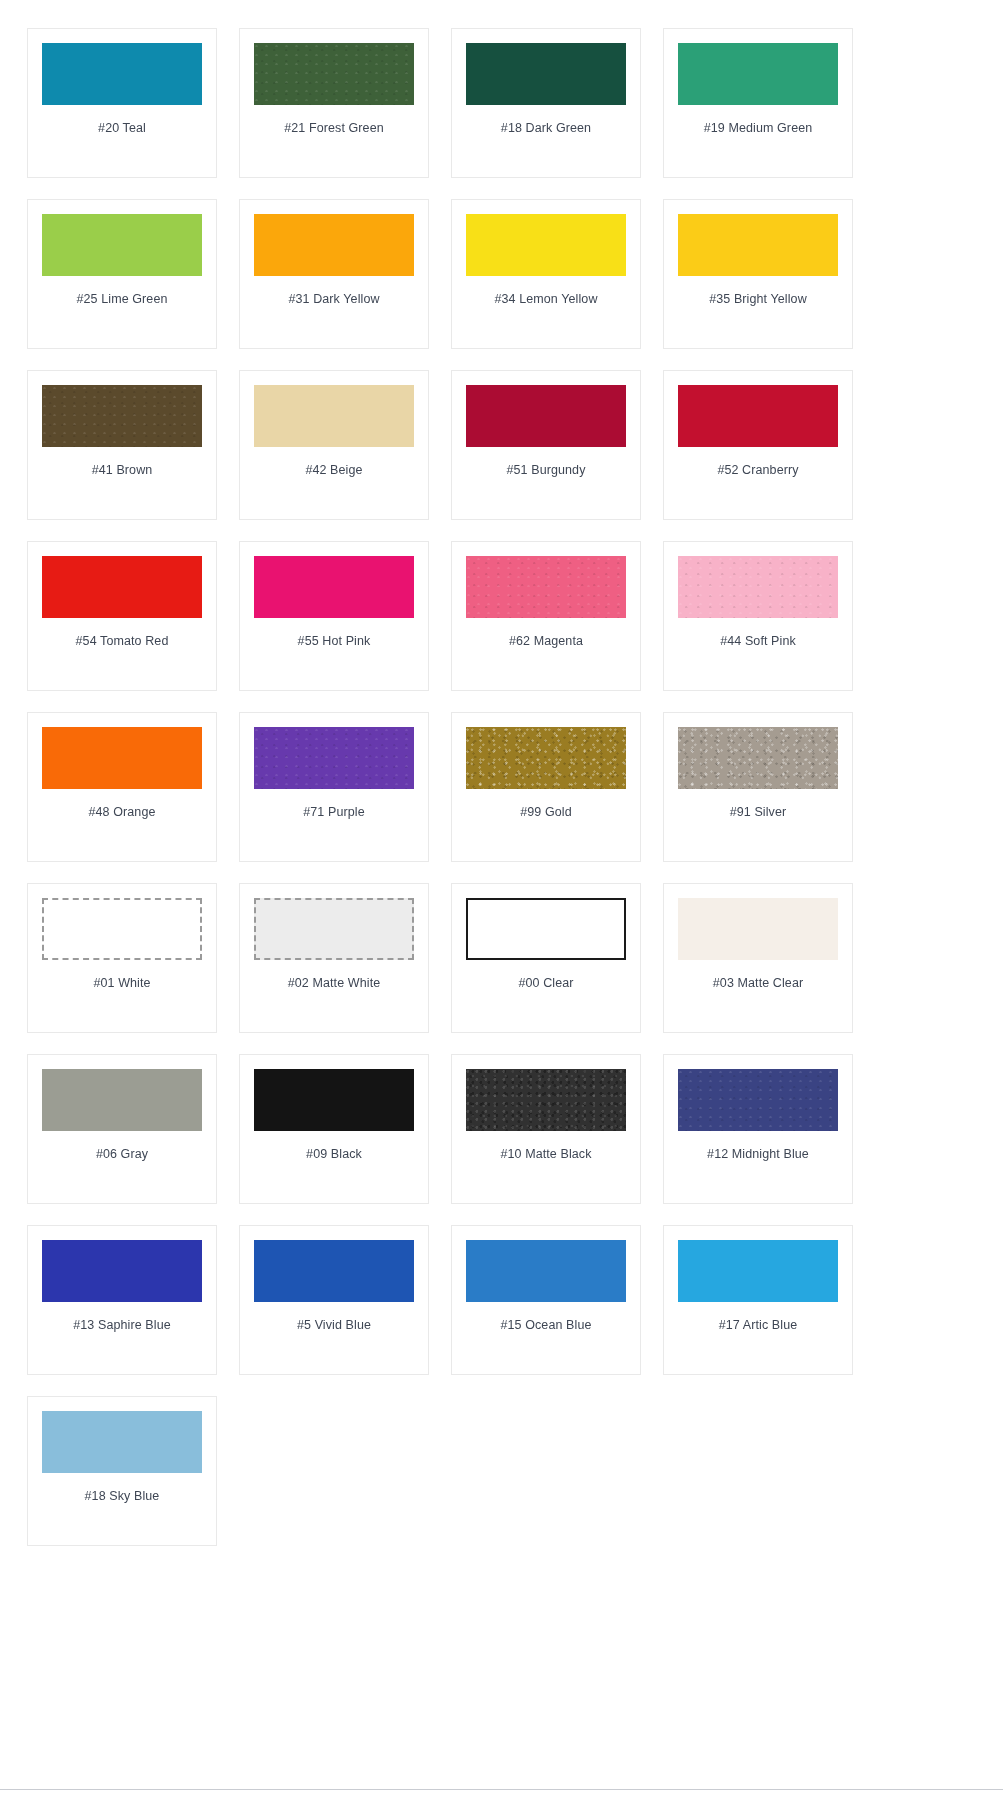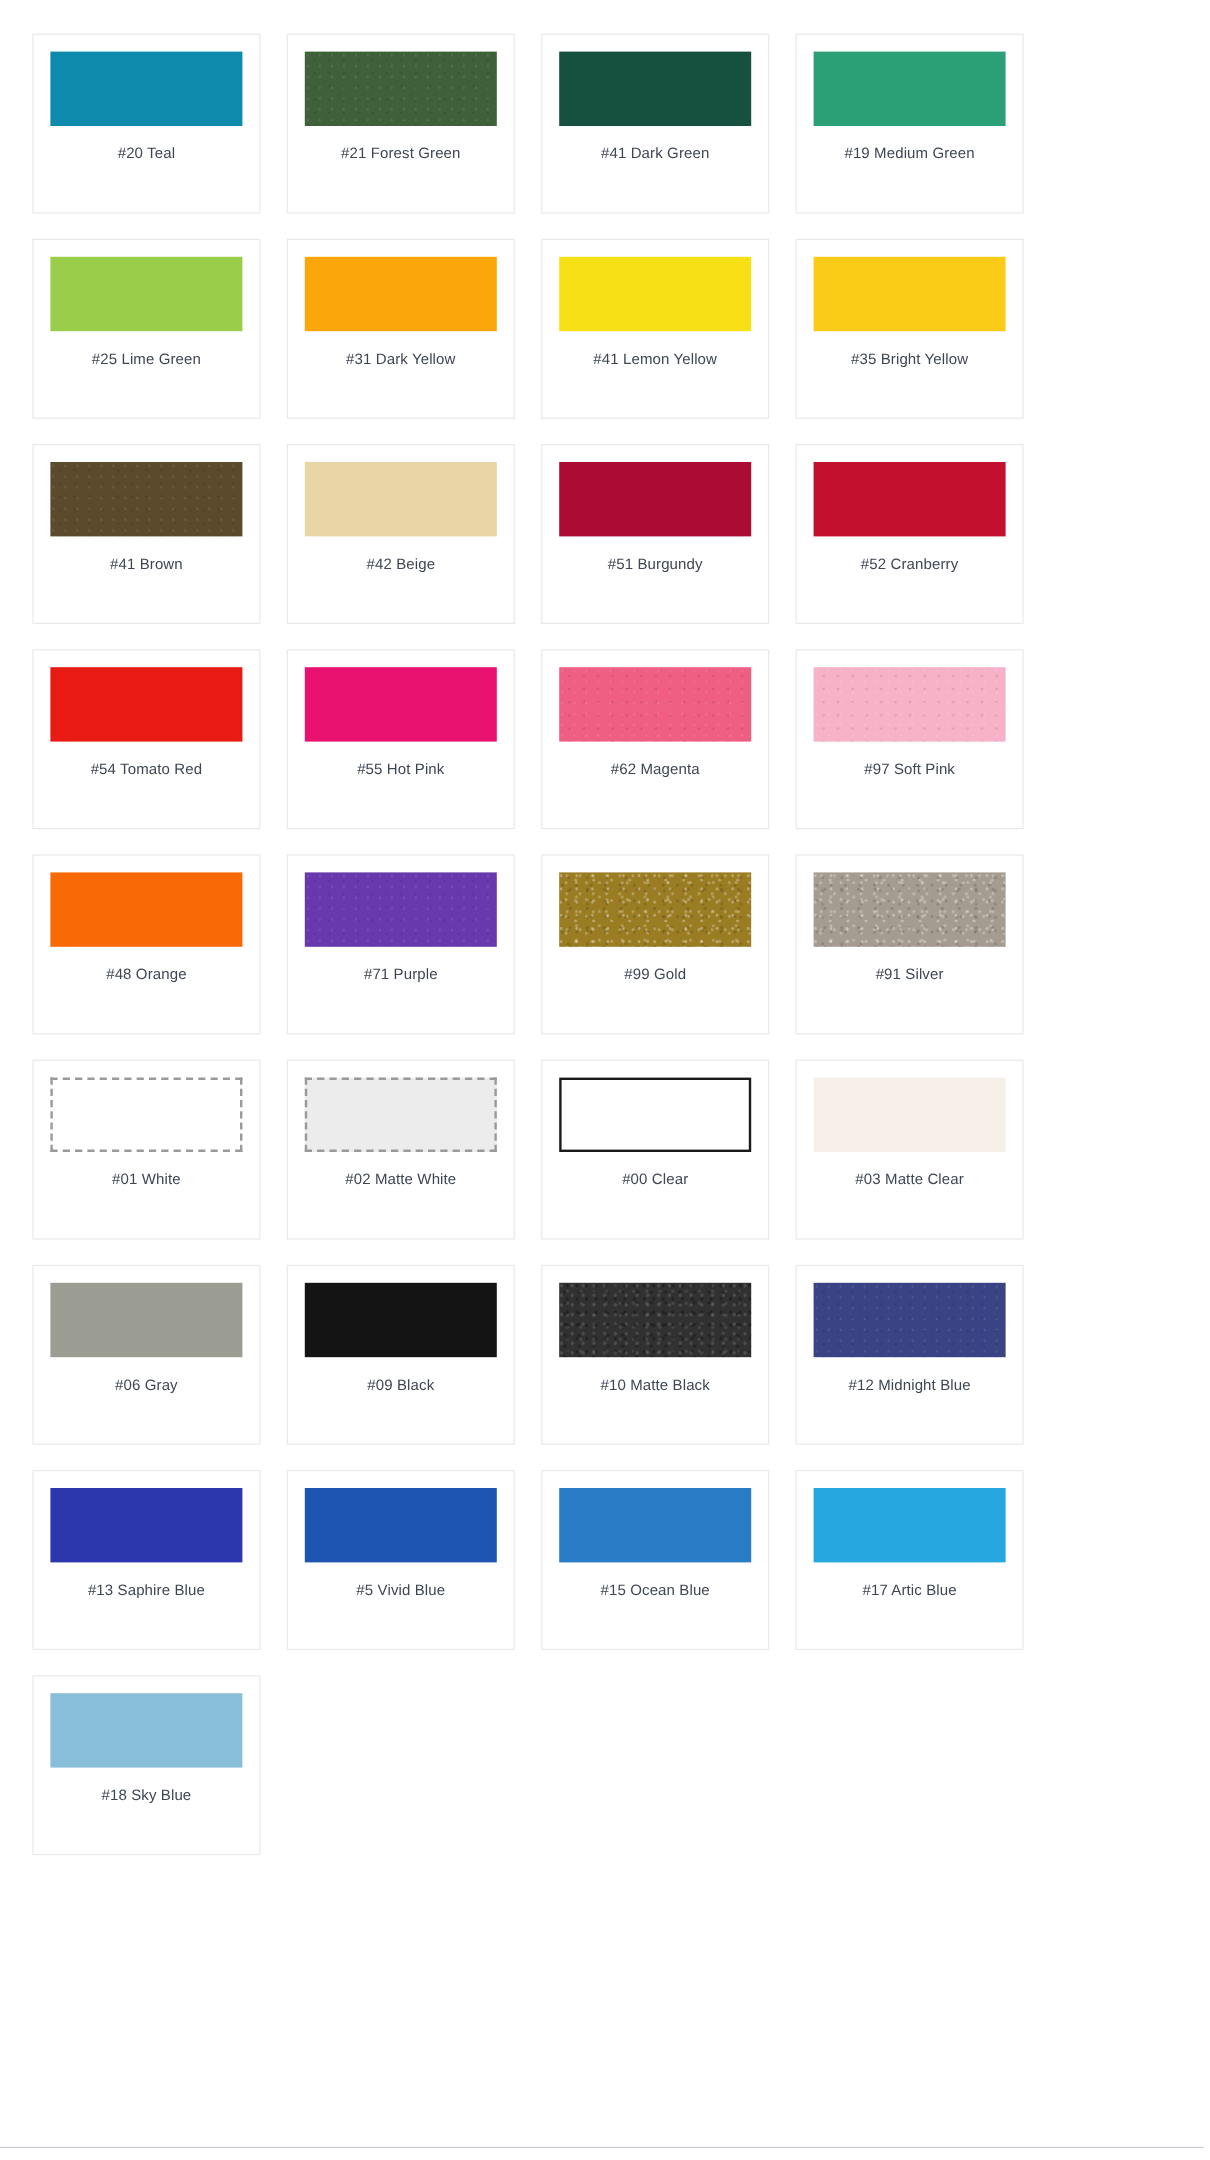--- a/index.html
+++ b/index.html
@@ -118,21 +118,21 @@
       <div class="swatch-card">
         <div class="swatch-chip-wrap">
           <div class="swatch-chip tex-fabric" style="background: rgb(62, 97, 57);"></div>
         </div>
         <div class="swatch-label">#21 Forest Green</div>
       </div>
       <div class="swatch-card">
         <div class="swatch-chip-wrap">
           <div class="swatch-chip" style="background: rgb(22, 80, 63);"></div>
         </div>
-        <div class="swatch-label">#41 Dark Green</div>
+        <div class="swatch-label">#18 Dark Green</div>
       </div>
       <div class="swatch-card">
         <div class="swatch-chip-wrap">
           <div class="swatch-chip" style="background: rgb(43, 160, 119);"></div>
         </div>
         <div class="swatch-label">#19 Medium Green</div>
       </div>
       <div class="swatch-card">
         <div class="swatch-chip-wrap">
           <div class="swatch-chip" style="background: rgb(154, 206, 74);"></div>
@@ -142,21 +142,21 @@
       <div class="swatch-card">
         <div class="swatch-chip-wrap">
           <div class="swatch-chip" style="background: rgb(251, 167, 11);"></div>
         </div>
         <div class="swatch-label">#31 Dark Yellow</div>
       </div>
       <div class="swatch-card">
         <div class="swatch-chip-wrap">
           <div class="swatch-chip" style="background: rgb(248, 224, 23);"></div>
         </div>
-        <div class="swatch-label">#41 Lemon Yellow</div>
+        <div class="swatch-label">#34 Lemon Yellow</div>
       </div>
       <div class="swatch-card">
         <div class="swatch-chip-wrap">
           <div class="swatch-chip" style="background: rgb(251, 204, 23);"></div>
         </div>
         <div class="swatch-label">#35 Bright Yellow</div>
       </div>
       <div class="swatch-card">
         <div class="swatch-chip-wrap">
           <div class="swatch-chip tex-fabric" style="background: rgb(91, 74, 44);"></div>
@@ -196,21 +196,21 @@
       <div class="swatch-card">
         <div class="swatch-chip-wrap">
           <div class="swatch-chip tex-fabric" style="background: rgb(239, 95, 131);"></div>
         </div>
         <div class="swatch-label">#62 Magenta</div>
       </div>
       <div class="swatch-card">
         <div class="swatch-chip-wrap">
           <div class="swatch-chip tex-fabric" style="background: rgb(248, 178, 200);"></div>
         </div>
-        <div class="swatch-label">#97 Soft Pink</div>
+        <div class="swatch-label">#44 Soft Pink</div>
       </div>
       <div class="swatch-card">
         <div class="swatch-chip-wrap">
           <div class="swatch-chip" style="background: rgb(249, 106, 7);"></div>
         </div>
         <div class="swatch-label">#48 Orange</div>
       </div>
       <div class="swatch-card">
         <div class="swatch-chip-wrap">
           <div class="swatch-chip tex-fabric" style="background: rgb(103, 57, 173);"></div>

